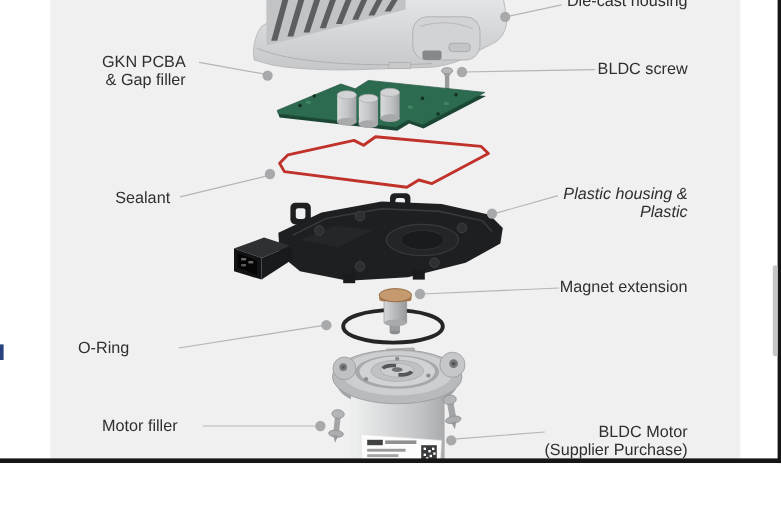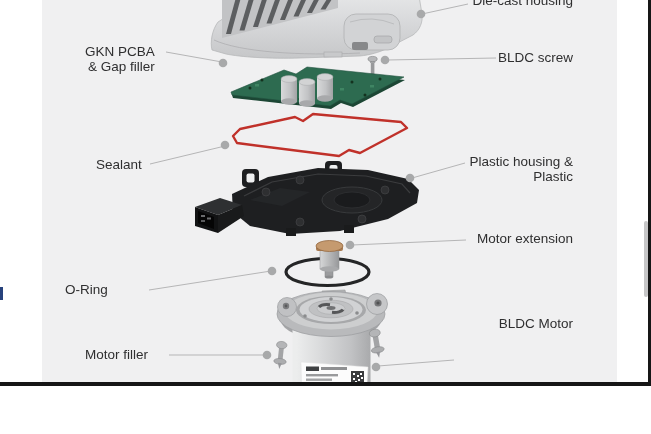--- a/index.html
+++ b/index.html
@@ -263,32 +263,33 @@
 
   <div class="label" style="left:85px; top:44px;text-align:right;">
     <span>GKN PCBA</span>
     <span>&amp; Gap filler</span>
   </div>
 
   <div class="label right" style="right:78px; top:50px;">BLDC screw</div>
 
   <div class="label" style="left:80px; top:157px;margin-left:16px;">Sealant</div>
 
-  <div class="label right" style="right:78px; top:154px;">
+  <div class="label right" style="right:78px; top:154px;font-style:italic;">
     <span>Plastic housing &amp;</span>
     <span>Plastic</span>
   </div>
 
-  <div class="label right" style="right:78px; top:231px;">Motor extension</div>
+  <div class="label right" style="right:78px; top:231px;">Magnet extension</div>
 
   <div class="label" style="left:65px; top:282px;">O-Ring</div>
 
   <div class="label" style="left:85px; top:347px;">Motor filler</div>
 
-  <div class="label right" style="right:78px; top:316px;">
+  <div class="label right" style="right:78px; top:352px;">
     <span>BLDC Motor</span>
+    <span>(Supplier Purchase)</span>
   </div>
 
   <div class="accent-bar"></div>
   <div class="edge-right"></div>
   <div class="scroll-thumb"></div>
   <div class="edge-bottom"></div>
 </div>
 
 </body></html>

